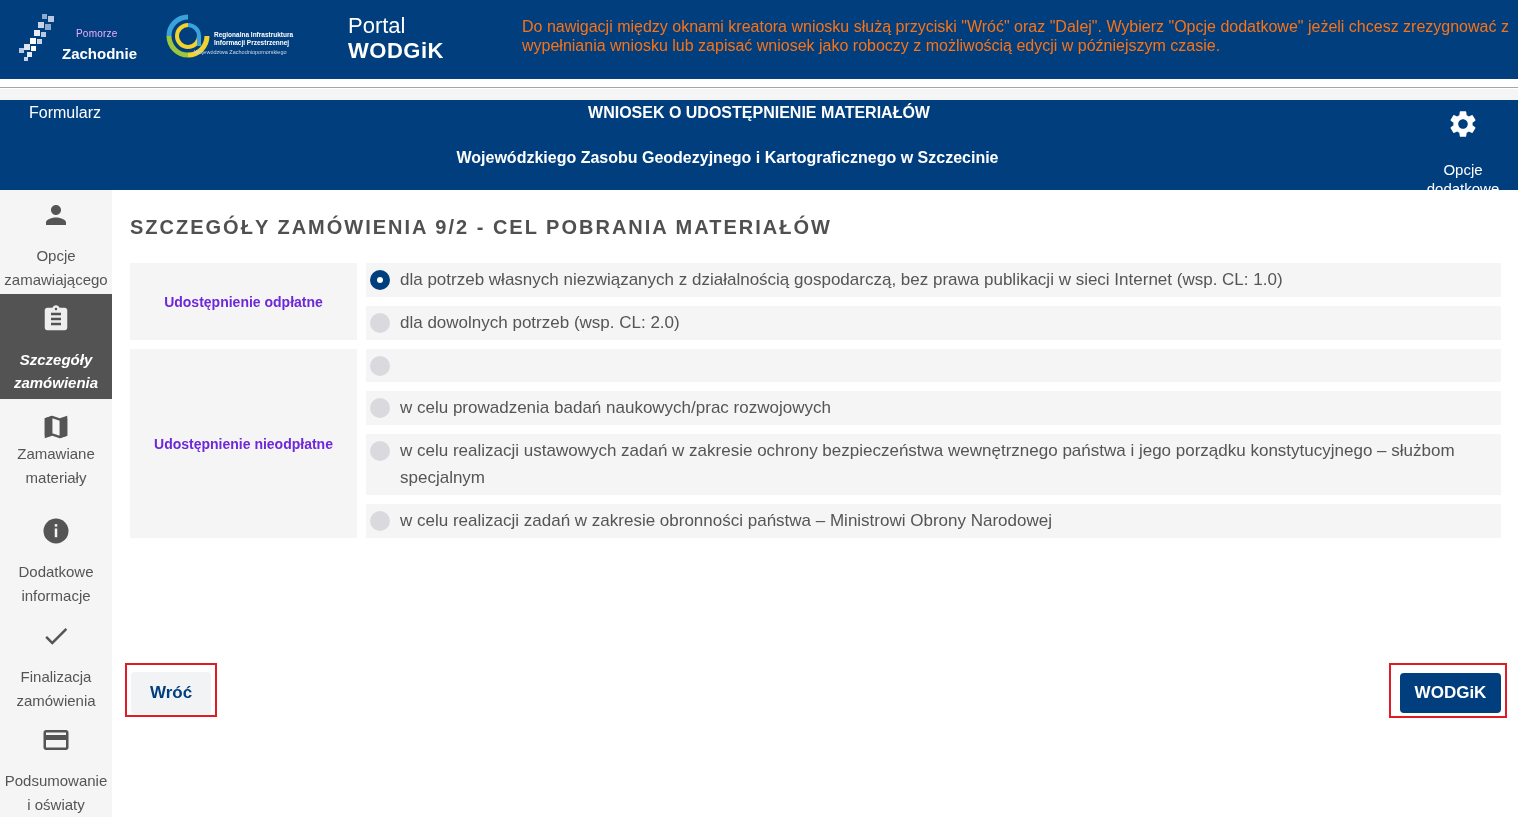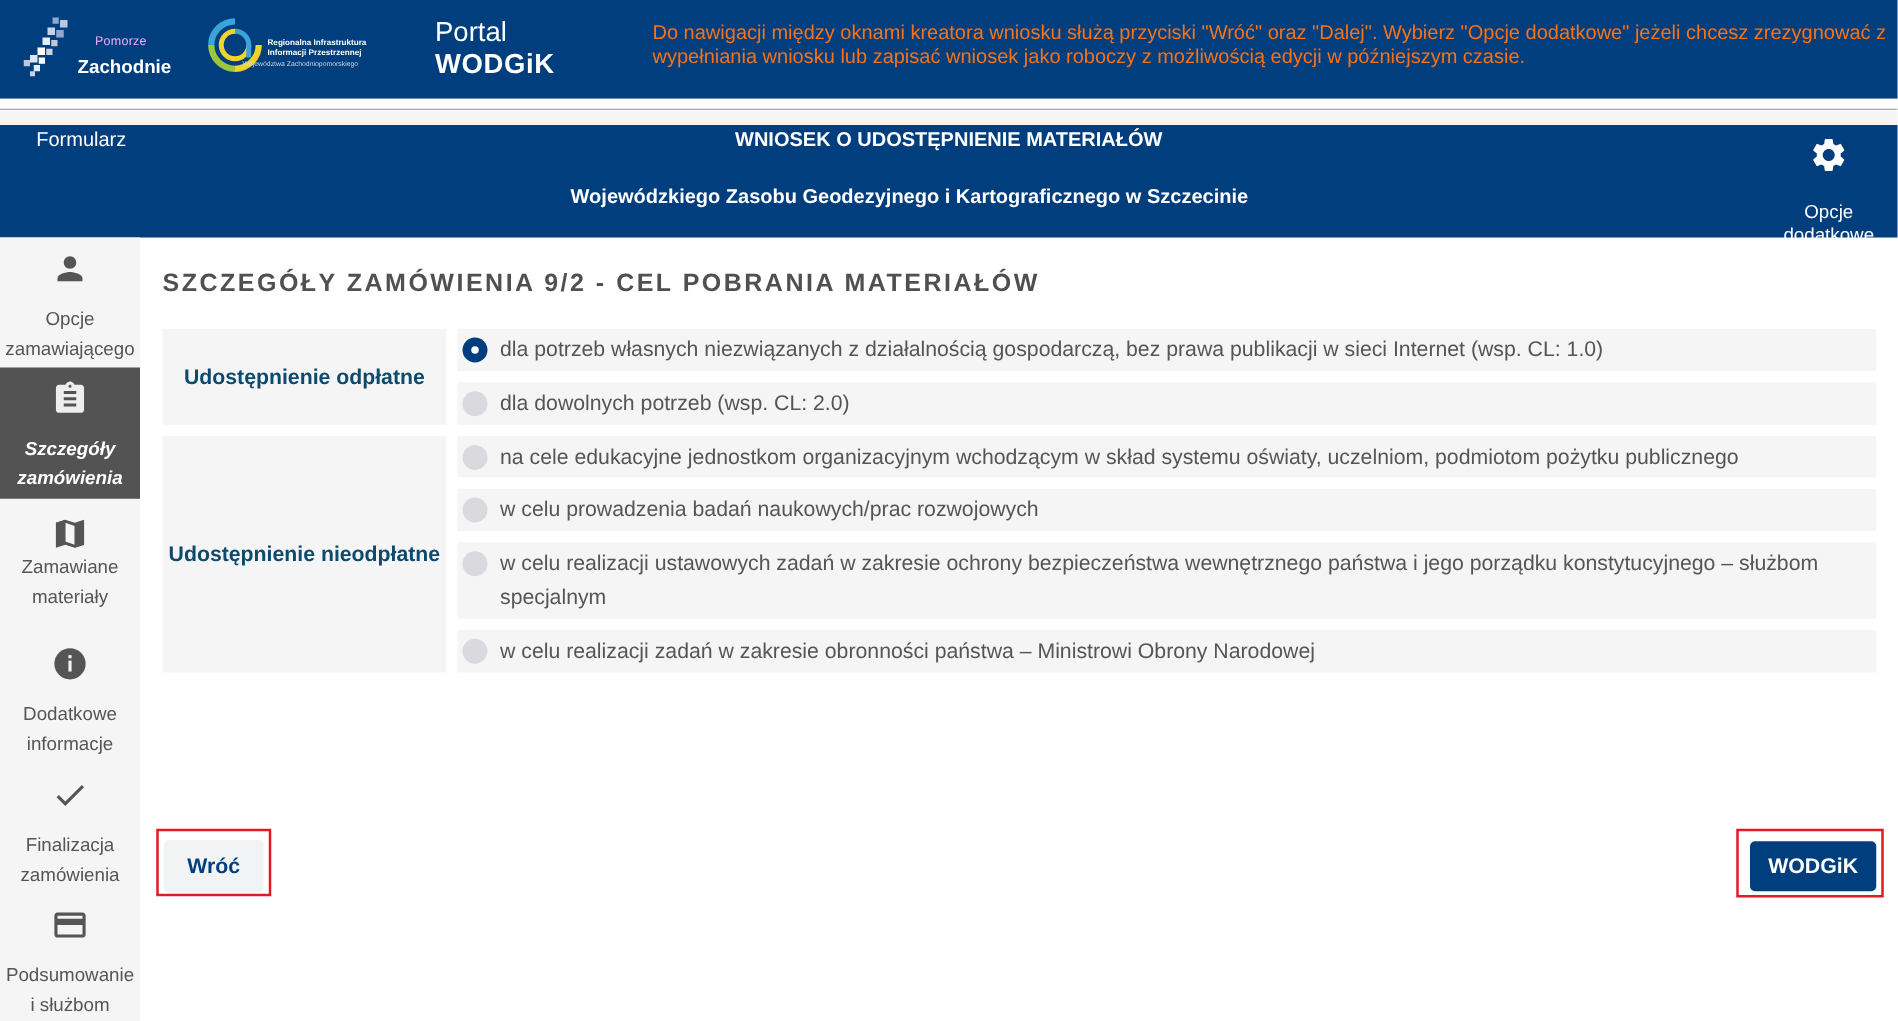--- a/index.html
+++ b/index.html
@@ -38,21 +38,21 @@
   .sidebar { position: absolute; left: 0; top: 190px; width: 112px; height: 627px; background: #f6f5f6; }
   .step { position: absolute; left: 0; width: 112px; text-align: center; color: #555; cursor: pointer; }
   .step .ic { display: block; margin: 0 auto; width: 30px; height: 30px; }
   .step .lbl { font-size: 15px; line-height: 24px; color: #555; }
   .step.active { background: #535353; }
   .step.active .lbl { color: #fff; font-weight: bold; line-height: 23px; }
 
   
   .main { position: absolute; left: 130px; top: 190px; width: 1372px; }
   .sec-title { position: absolute; left: 0; top: 26px; font-size: 20px; font-weight: bold; color: #505050; letter-spacing: 2px; white-space: nowrap; }
-  .group-label { position: absolute; left: 0; width: 227px; background: #f6f5f6; color: #0c4a6e; font-size: 17px; font-weight: bold; display: flex; align-items: center; justify-content: center; text-align: center; }
+  .group-label { position: absolute; left: 0; width: 227px; background: #f6f5f6; color: #6d28d9; font-size: 14px; font-weight: bold; display: flex; align-items: center; justify-content: center; text-align: center; }
   .opt { position: absolute; left: 236px; width: 1135px; background: #f6f5f6; display: flex; align-items: flex-start; cursor: pointer; }
   .opt .radio { flex: 0 0 auto; width: 20px; height: 20px; border-radius: 50%; background: #d9d9de; margin: 7px 0 0 4px; position: relative; }
   .opt .radio.on { background: #003e7e; }
   .opt .radio.on::after { content: ""; position: absolute; left: 7px; top: 7px; width: 6px; height: 6px; border-radius: 50%; background: #fff; }
   .opt .txt { font-size: 17px; line-height: 27px; color: #555; margin-left: 10px; padding-top: 3px; padding-bottom: 3px; }
 
   
   .btn-frame { position: absolute; border: 2px solid #e01b24; }
   .btn-back { position: absolute; left: 131px; top: 672px; width: 80px; height: 42px; background: #f2f3f5; border-radius: 4px; color: #003e7e; font-size: 17px; font-weight: bold; border: none; cursor: pointer; font-family: "Liberation Sans", sans-serif; }
   .btn-next { position: absolute; left: 1400px; top: 673px; width: 101px; height: 40px; background: #003e7e; border-radius: 4px; color: #fff; font-size: 17px; font-weight: bold; border: none; cursor: pointer; font-family: "Liberation Sans", sans-serif; }
@@ -162,21 +162,21 @@
       </svg>
     <div class="lbl" style="margin-top:14px">Finalizacja</div>
     <div class="lbl">zamówienia</div>
   </div>
 
   <div class="step" style="top:535px;height:96px;">
     <svg class="ic" viewBox="0 0 24 24">
         <path fill="#555" d="M20 4H4c-1.11 0-1.99.89-1.99 2L2 18c0 1.11.89 2 2 2h16c1.11 0 2-.89 2-2V6c0-1.11-.89-2-2-2zm0 14H4v-6h16v6zm0-10H4V6h16v2z"></path>
       </svg>
     <div class="lbl" style="margin-top:14px">Podsumowanie</div>
-    <div class="lbl">i służbom</div>
+    <div class="lbl">i oświaty</div>
   </div>
 </div>
 
 <div class="main">
   <div class="sec-title">SZCZEGÓŁY ZAMÓWIENIA 9/2 - CEL POBRANIA MATERIAŁÓW</div>
 
   <div class="group-label" style="top:73px;height:77px;">Udostępnienie odpłatne</div>
 
   <div class="opt" style="top:73px;height:34px;">
     <span class="radio on"></span>
@@ -184,21 +184,20 @@
   </div>
   <div class="opt" style="top:116px;height:34px;">
     <span class="radio"></span>
     <span class="txt">dla dowolnych potrzeb (wsp. CL: 2.0)</span>
   </div>
 
   <div class="group-label" style="top:159px;height:189px;">Udostępnienie nieodpłatne</div>
 
   <div class="opt" style="top:159px;height:33px;">
     <span class="radio"></span>
-    <span class="txt">na cele edukacyjne jednostkom organizacyjnym wchodzącym w skład systemu oświaty, uczelniom, podmiotom pożytku publicznego</span>
   </div>
   <div class="opt" style="top:201px;height:34px;">
     <span class="radio"></span>
     <span class="txt">w celu prowadzenia badań naukowych/prac rozwojowych</span>
   </div>
   <div class="opt" style="top:244px;height:61px;">
     <span class="radio"></span>
     <span class="txt" style="width:1080px">w celu realizacji ustawowych zadań w zakresie ochrony bezpieczeństwa wewnętrznego państwa i jego porządku konstytucyjnego – służbom specjalnym</span>
   </div>
   <div class="opt" style="top:314px;height:34px;">

